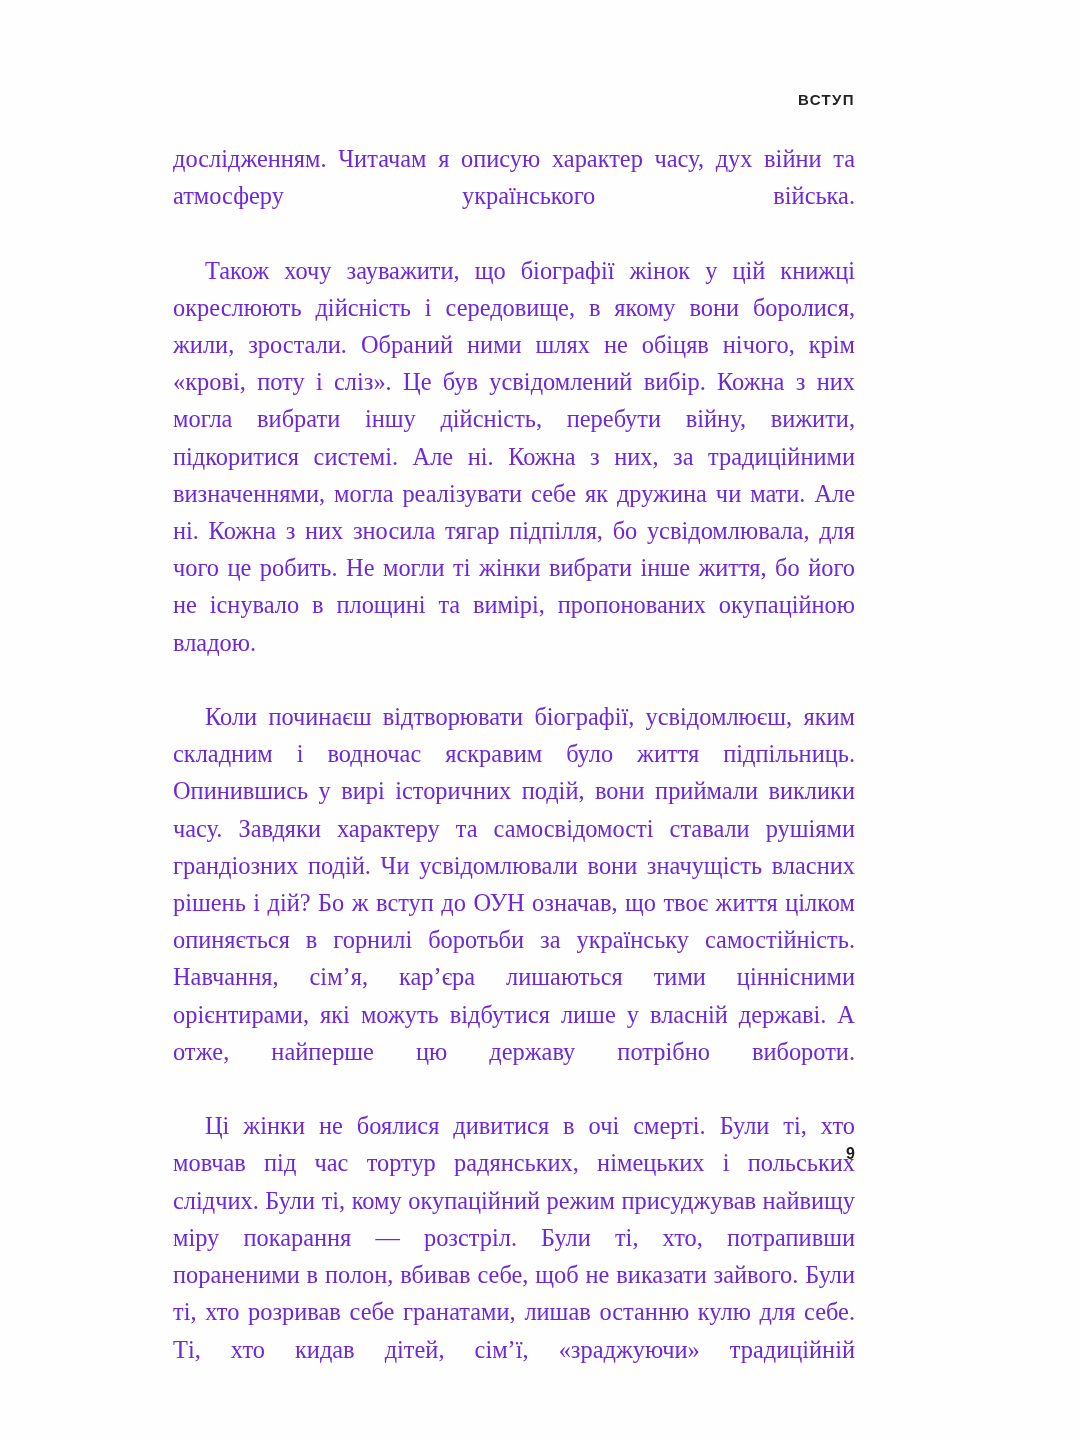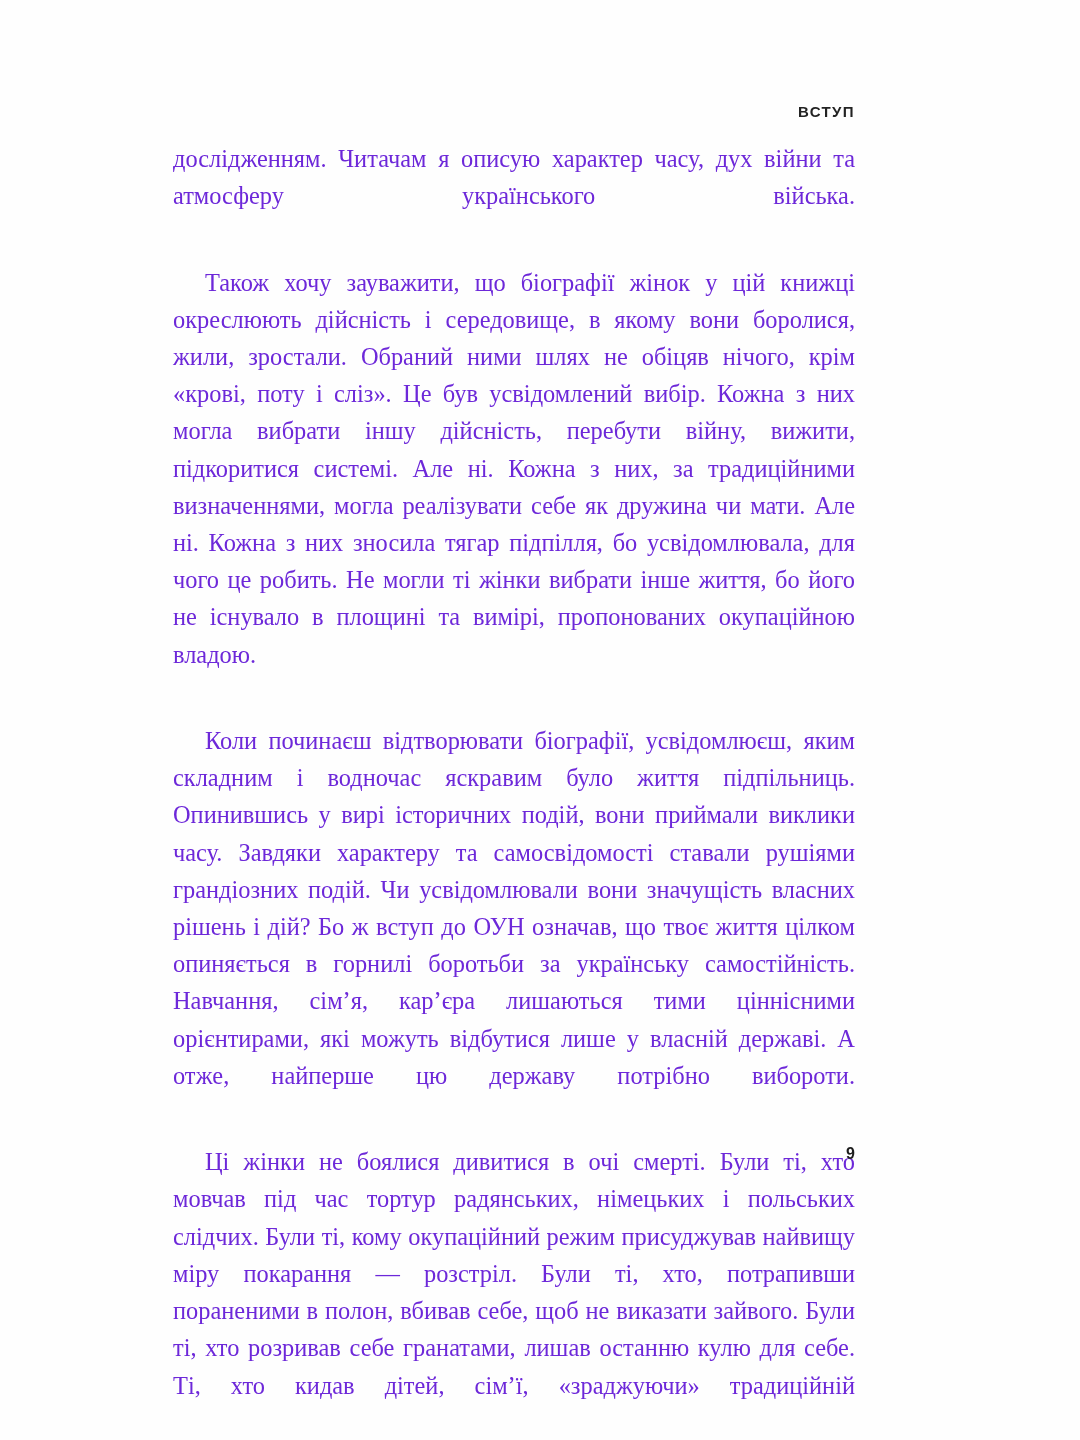--- a/index.html
+++ b/index.html
@@ -20,21 +20,21 @@
     position: relative;
     width: 1080px;
     height: 1440px;
     background: #fefefe;
     box-sizing: border-box;
   }
 
   
   .running-head {
     position: absolute;
-    top: 104px;
+    top: 92px;
     left: 173px;
     width: 682px;
     text-align: right;
     font-family: "Liberation Sans", "DejaVu Sans", sans-serif;
     font-size: 15px;
     font-weight: 700;
     letter-spacing: 1.4px;
     color: #232323;
     line-height: 1;
   }
@@ -53,21 +53,20 @@
     line-height: 37.2px;
     text-align: justify;
     text-justify: inter-word;
     color: #6d28d9;
     hyphens: manual;
     -webkit-hyphens: manual;
   }
 
   .para.indent {
     text-indent: 32px;
-    margin-top: 12px;
   }
 
   
   .para::after {
     content: "";
     display: inline-block;
     width: 100%;
   }
 
   

